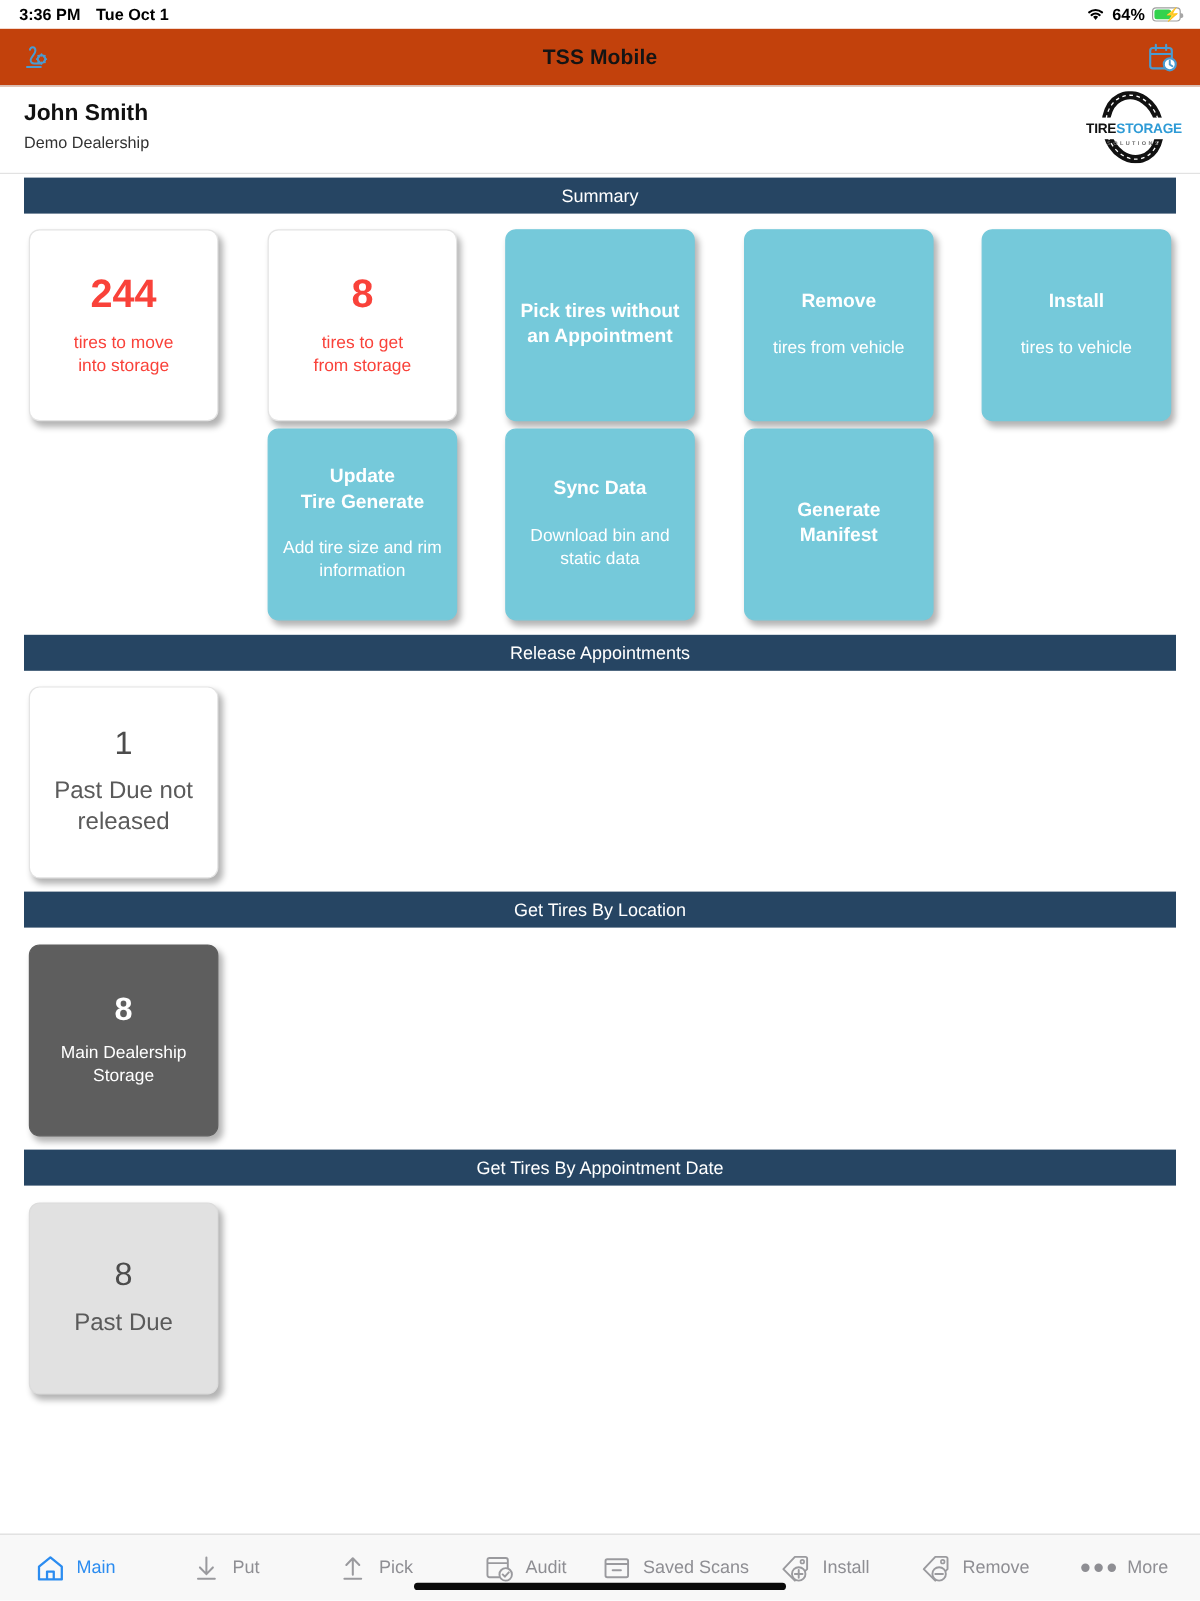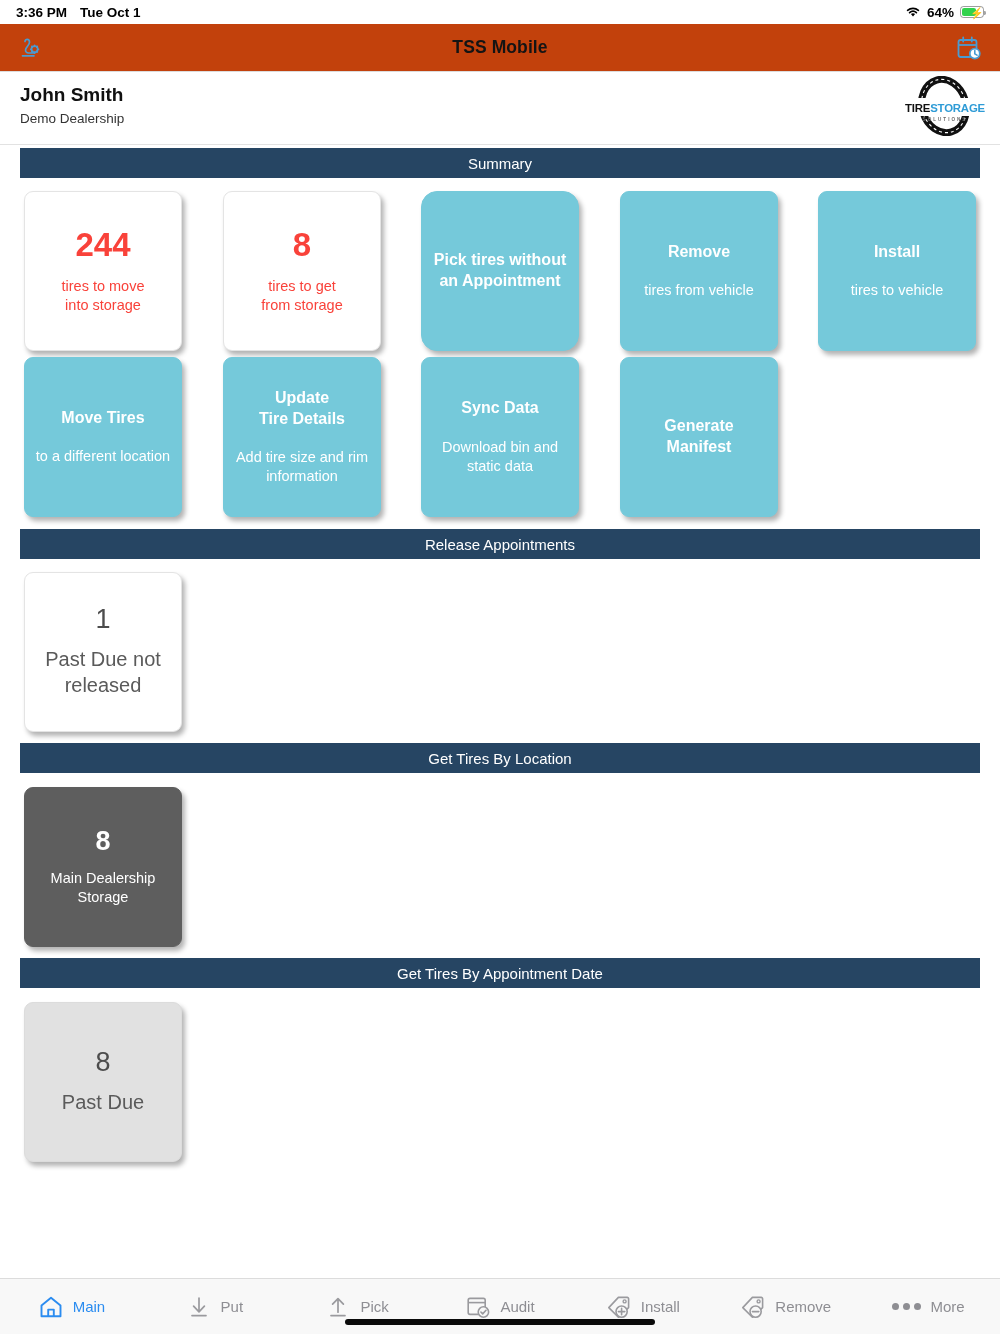--- a/index.html
+++ b/index.html
@@ -184,46 +184,42 @@
   </div>
 
   <div class="card card-white" style="left:223px; top:191px;">
     <div class="num-red">8</div>
     <div class="sub-red">
       <div>tires to get</div>
       <div>from storage</div>
     </div>
   </div>
 
-  <div class="card card-teal" style="left:421px; top:191px; height:160px;border-radius:16px;">
+  <div class="card card-teal" style="left:421px; top:191px; height:160px;">
     <div class="tl-title">
       <div>Pick tires without</div>
       <div>an Appointment</div>
     </div>
   </div>
 
   <div class="card card-teal" style="left:620px; top:191px;">
     <div class="tl-title">Remove</div>
     <div class="tl-sub">tires from vehicle</div>
   </div>
 
   <div class="card card-teal" style="left:818px; top:191px;">
     <div class="tl-title">Install</div>
     <div class="tl-sub">tires to vehicle</div>
   </div>
 
-  <div class="card card-teal" style="left:24px;  top:357px;">
-    <div class="tl-title">Move Tires</div>
-    <div class="tl-sub">to a different location</div>
-  </div>
 
   <div class="card card-teal" style="left:223px; top:357px;">
     <div class="tl-title">
       <div>Update</div>
-      <div>Tire Details</div>
+      <div>Tire Generate</div>
     </div>
     <div class="tl-sub">
       <div>Add tire size and rim</div>
       <div>information</div>
     </div>
   </div>
 
   <div class="card card-teal" style="left:421px; top:357px;">
     <div class="tl-title">Sync Data</div>
     <div class="tl-sub">
@@ -300,20 +296,30 @@
         <svg width="26" height="26" viewBox="0 0 26 26">
           <rect x="3.2" y="4.4" width="17" height="16" rx="1.8" fill="none" stroke="#9a9a9e" stroke-width="1.6"></rect>
           <path d="M3.2 8.6 H20.2" stroke="#9a9a9e" stroke-width="1.6"></path>
           <circle cx="18.4" cy="18" r="5.2" fill="#f8f8f8" stroke="#9a9a9e" stroke-width="1.6"></circle>
           <path d="M15.9 18 L17.7 19.9 L21 16.3" fill="none" stroke="#9a9a9e" stroke-width="1.6" stroke-linecap="round" stroke-linejoin="round"></path>
         </svg>
       </span>
       <span class="tab-label">Audit</span>
     </div>
 
+    <div class="tab">
+      <span>
+        <svg width="26" height="26" viewBox="0 0 26 26">
+          <rect x="3.6" y="5.4" width="18.8" height="15" rx="1.4" fill="none" stroke="#9a9a9e" stroke-width="1.6"></rect>
+          <path d="M3.6 9.4 H22.4" stroke="#9a9a9e" stroke-width="1.6"></path>
+          <path d="M9.6 14.6 H16.4" stroke="#9a9a9e" stroke-width="1.7" stroke-linecap="round"></path>
+        </svg>
+      </span>
+      <span class="tab-label">Saved Scans</span>
+    </div>
 
     <div class="tab">
       <span>
         <svg width="26" height="26" viewBox="0 0 26 26">
           <path d="M12.4 3.4 H21.2 A1.4 1.4 0 0 1 22.6 4.8 V13.6 L12.4 23.2 L2.8 13.6 Z" fill="none" stroke="#9a9a9e" stroke-width="1.6" stroke-linejoin="round"></path>
           <circle cx="18.6" cy="7.4" r="1.5" fill="none" stroke="#9a9a9e" stroke-width="1.4"></circle>
           <circle cx="15.6" cy="17.6" r="5.6" fill="#f8f8f8" stroke="#9a9a9e" stroke-width="1.6"></circle>
           <path d="M15.6 14.4 V20.8 M12.4 17.6 H18.8" stroke="#9a9a9e" stroke-width="1.6" stroke-linecap="round"></path>
         </svg>
       </span>

